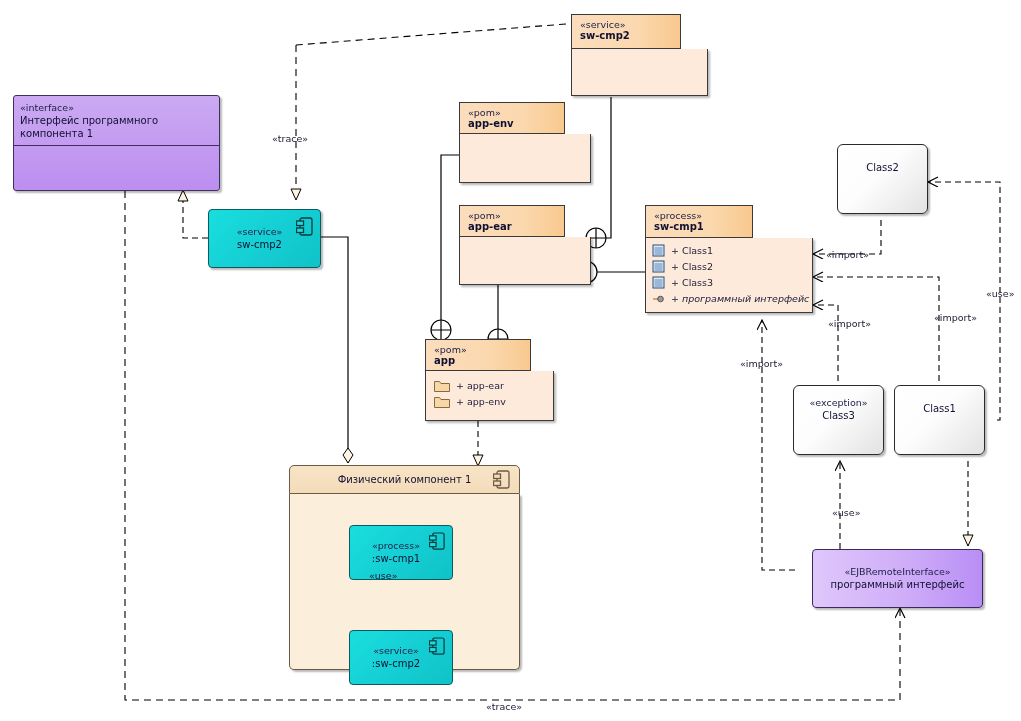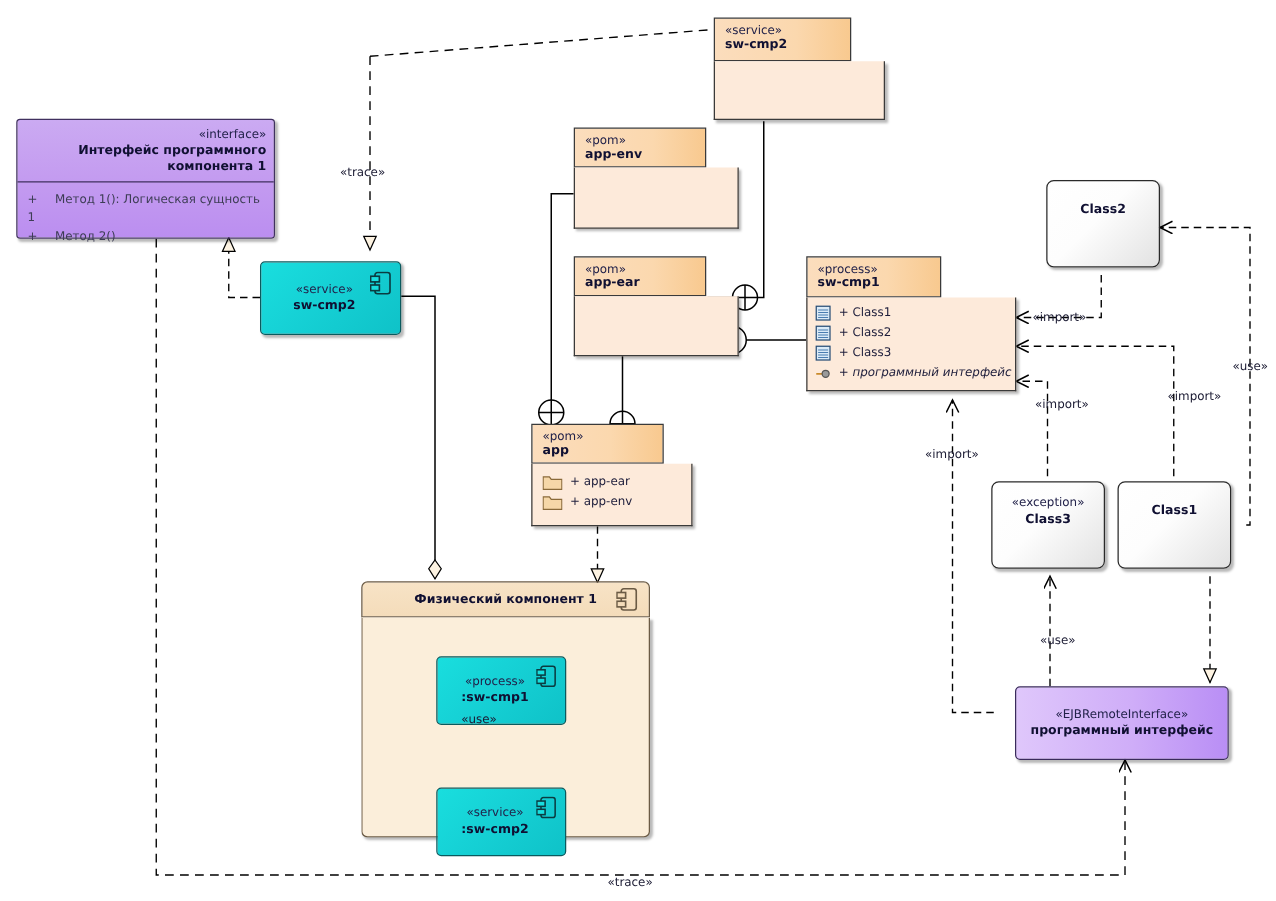--- a/index.html
+++ b/index.html
@@ -3,22 +3,22 @@
 <meta charset="utf-8">
 <style>
   html,body{margin:0;padding:0;background:#ffffff;}
   body{font-family:"DejaVu Sans","Liberation Sans",sans-serif;}
   #canvas{position:relative;width:1021px;height:721px;overflow:hidden;background:#fff;}
   svg.edges{position:absolute;left:0;top:0;width:1021px;height:721px;overflow:visible;}
   .node{position:absolute;box-sizing:border-box;}
   .shadow{box-shadow:2px 2px 2px rgba(0,0,0,.28);}
   .lbl{position:absolute;font-size:9.5px;color:#1b1b33;white-space:nowrap;
        font-family:"DejaVu Sans","Liberation Sans",sans-serif;}
-  .stereo{font-size:9.5px;color:#22224a;text-align:right;line-height:12px;}
-  .nm{font-size:10px;font-weight:bold;color:#101032;text-align:right;line-height:13px;}
+  .stereo{font-size:9.5px;color:#22224a;text-align:left;line-height:12px;}
+  .nm{font-size:10px;font-weight:normal;color:#101032;text-align:left;line-height:13px;}
 
   
   .iface{border:1px solid #40305f;border-radius:3px;
          background:linear-gradient(to bottom,#cbaaf2 0%,#c49cf0 48%,#bb8ef0 100%);}
   .iface .hdr{padding:6px 6px 5px 6px;border-bottom:1px solid #40305f;}
   .iface .ops{padding:6px 8px;font-size:9.5px;color:#3d3d55;line-height:15px;}
   .iface .ops .vis{display:inline-block;width:22px;}
 
   
   .orng-hdr{border:1px solid #3a3a3a;
@@ -117,28 +117,20 @@
         <path d="M488,339 h20 M498,329 v20"></path>
       <circle cx="586" cy="272" r="11"></circle>
     </g>
   </svg>
 
   <div class="node iface shadow" style="left:13px;top:95px;width:207px;height:96px;">
     <div class="hdr">
       <div class="stereo">«interface»</div>
       <div class="nm">Интерфейс программного компонента 1</div>
     </div>
-    <div class="ops">
-      <div>
-        <span class="vis">+</span><span>Метод 1(): Логическая сущность 1</span>
-      </div>
-      <div>
-        <span class="vis">+</span><span>Метод 2()</span>
-      </div>
-    </div>
   </div>
 
   <div class="node teal shadow" style="left:208px;top:209px;width:113px;height:59px;">
     <div class="ctr" style="padding-right:10px;">
       <div class="stereo">«service»</div>
       <div class="nm">sw-cmp2</div>
     </div>
     <svg class="cicon" style="right:6px;top:7px;" width="18" height="20" viewBox="0 0 18 20">
       <rect x="4" y="1" width="12" height="17" rx="2" fill="none" stroke="#0b3b40" stroke-width="1.3"></rect>
       <rect x="0.5" y="4" width="7" height="4.5" fill="#19dede" stroke="#0b3b40" stroke-width="1.3"></rect>

